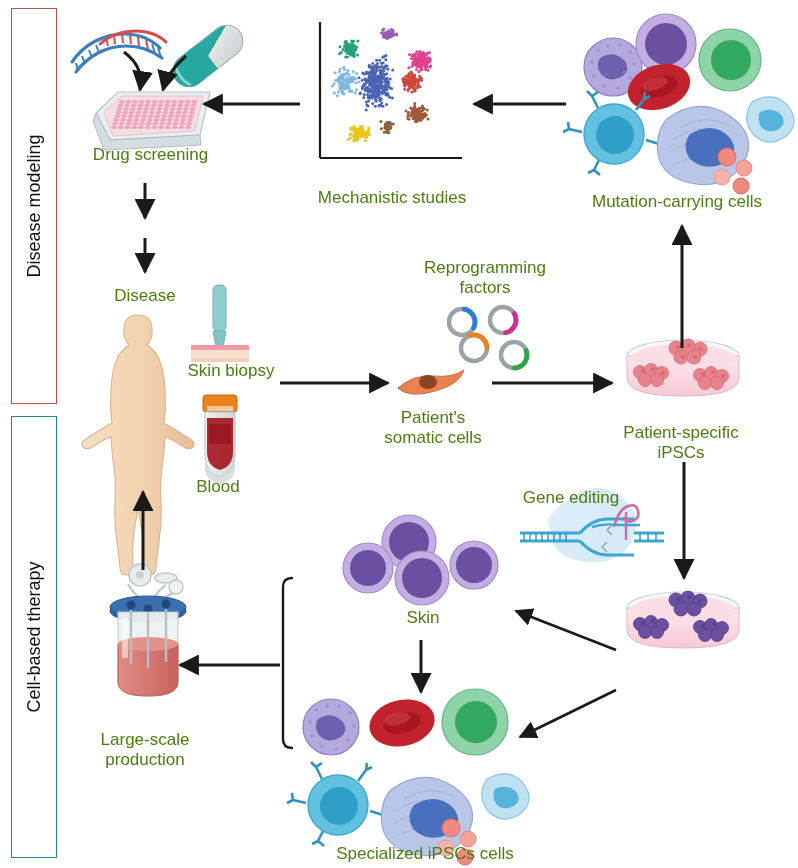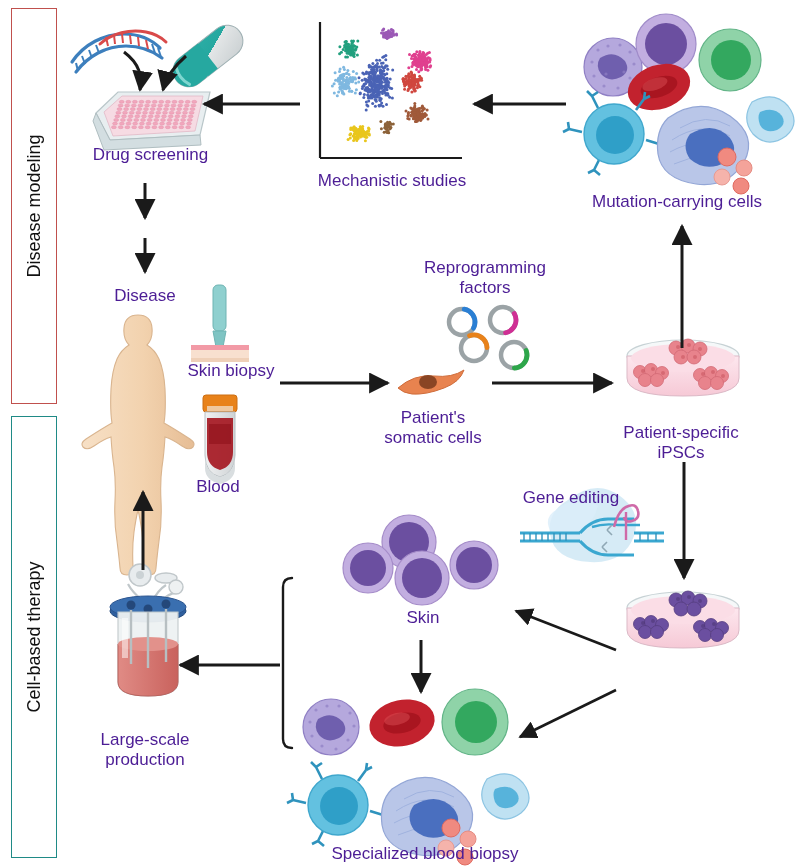--- a/index.html
+++ b/index.html
@@ -1,19 +1,19 @@
 <!DOCTYPE html>
 <html><head>
 <meta charset="utf-8">
 <style>
   html,body{margin:0;padding:0;background:#fff;}
   body{width:798px;height:868px;font-family:"Liberation Sans",sans-serif;color:#1a1a1a;overflow:hidden;}
   #root{position:relative;width:798px;height:868px;background:#ffffff;}
   .abs{position:absolute;}
-  .lbl{position:absolute;text-align:center;font-size:17px;line-height:20px;color:#4c1d95;white-space:pre-line;}
+  .lbl{position:absolute;text-align:center;font-size:17px;line-height:20px;color:#4d7c0f;white-space:pre-line;}
   .vbox{position:absolute;box-sizing:border-box;background:#fff;}
   .vlabel{position:absolute;left:50%;top:50%;transform:translate(-50%,-50%) rotate(-90deg);
           white-space:nowrap;font-size:18px;color:#111;}
   svg{display:block;overflow:visible;}
 </style>
 </head>
 <body>
 
 <div id="root">
 
@@ -1623,21 +1623,21 @@
       <rect x="122" y="618" width="6" height="40" fill="#ffffff" opacity=".5"></rect>
     </g>
 
     <g>
       <line x1="143" y1="570" x2="143" y2="492" stroke="#1a1a1a" stroke-width="3" marker-end="url(#ah)"></line>
     </g>
   </svg>
 
   <div class="lbl" style="left:68px;top:145px;width:165px;">Drug screening</div>
 
-  <div class="lbl" style="left:292px;top:171px;width:200px;">Mechanistic studies</div>
+  <div class="lbl" style="left:292px;top:188px;width:200px;">Mechanistic studies</div>
 
   <div class="lbl" style="left:557px;top:192px;width:240px;">Mutation-carrying cells</div>
 
   <div class="lbl" style="left:85px;top:286px;width:120px;">Disease</div>
 
   <div class="lbl" style="left:170px;top:361px;width:122px;">Skin biopsy</div>
 
   <div class="lbl" style="left:176px;top:477px;width:84px;">Blood</div>
 
   <div class="lbl" style="left:404px;top:258px;width:162px;">Reprogramming
@@ -1650,15 +1650,15 @@
 iPSCs</div>
 
   <div class="lbl" style="left:504px;top:488px;width:134px;">Gene editing</div>
 
 
   <div class="lbl" style="left:385px;top:608px;width:76px;">Skin</div>
 
   <div class="lbl" style="left:72px;top:694px;width:146px;margin-top:36px;">Large-scale
 production</div>
 
-  <div class="lbl" style="left:305px;top:844px;width:240px;">Specialized blood biopsy</div>
+  <div class="lbl" style="left:305px;top:844px;width:240px;">Specialized iPSCs cells</div>
 
 </div>
 
 </body></html>

